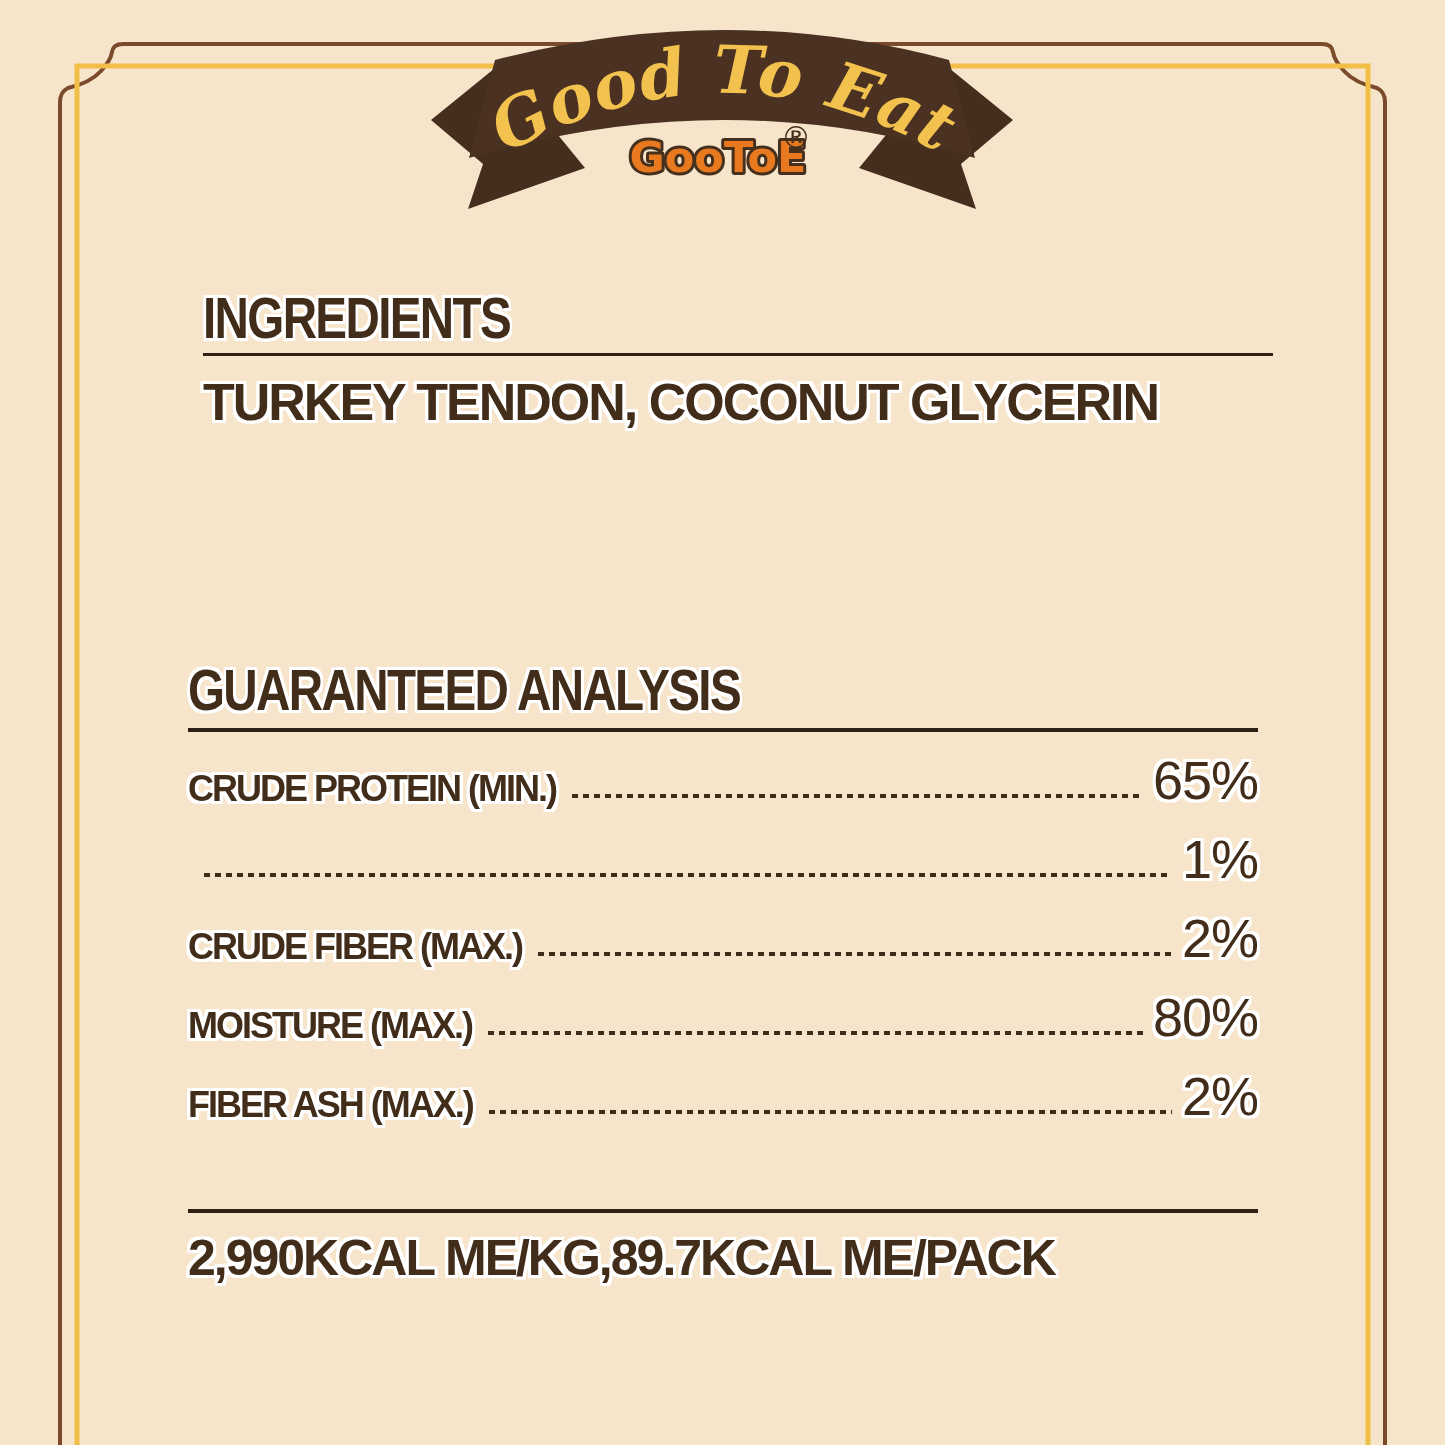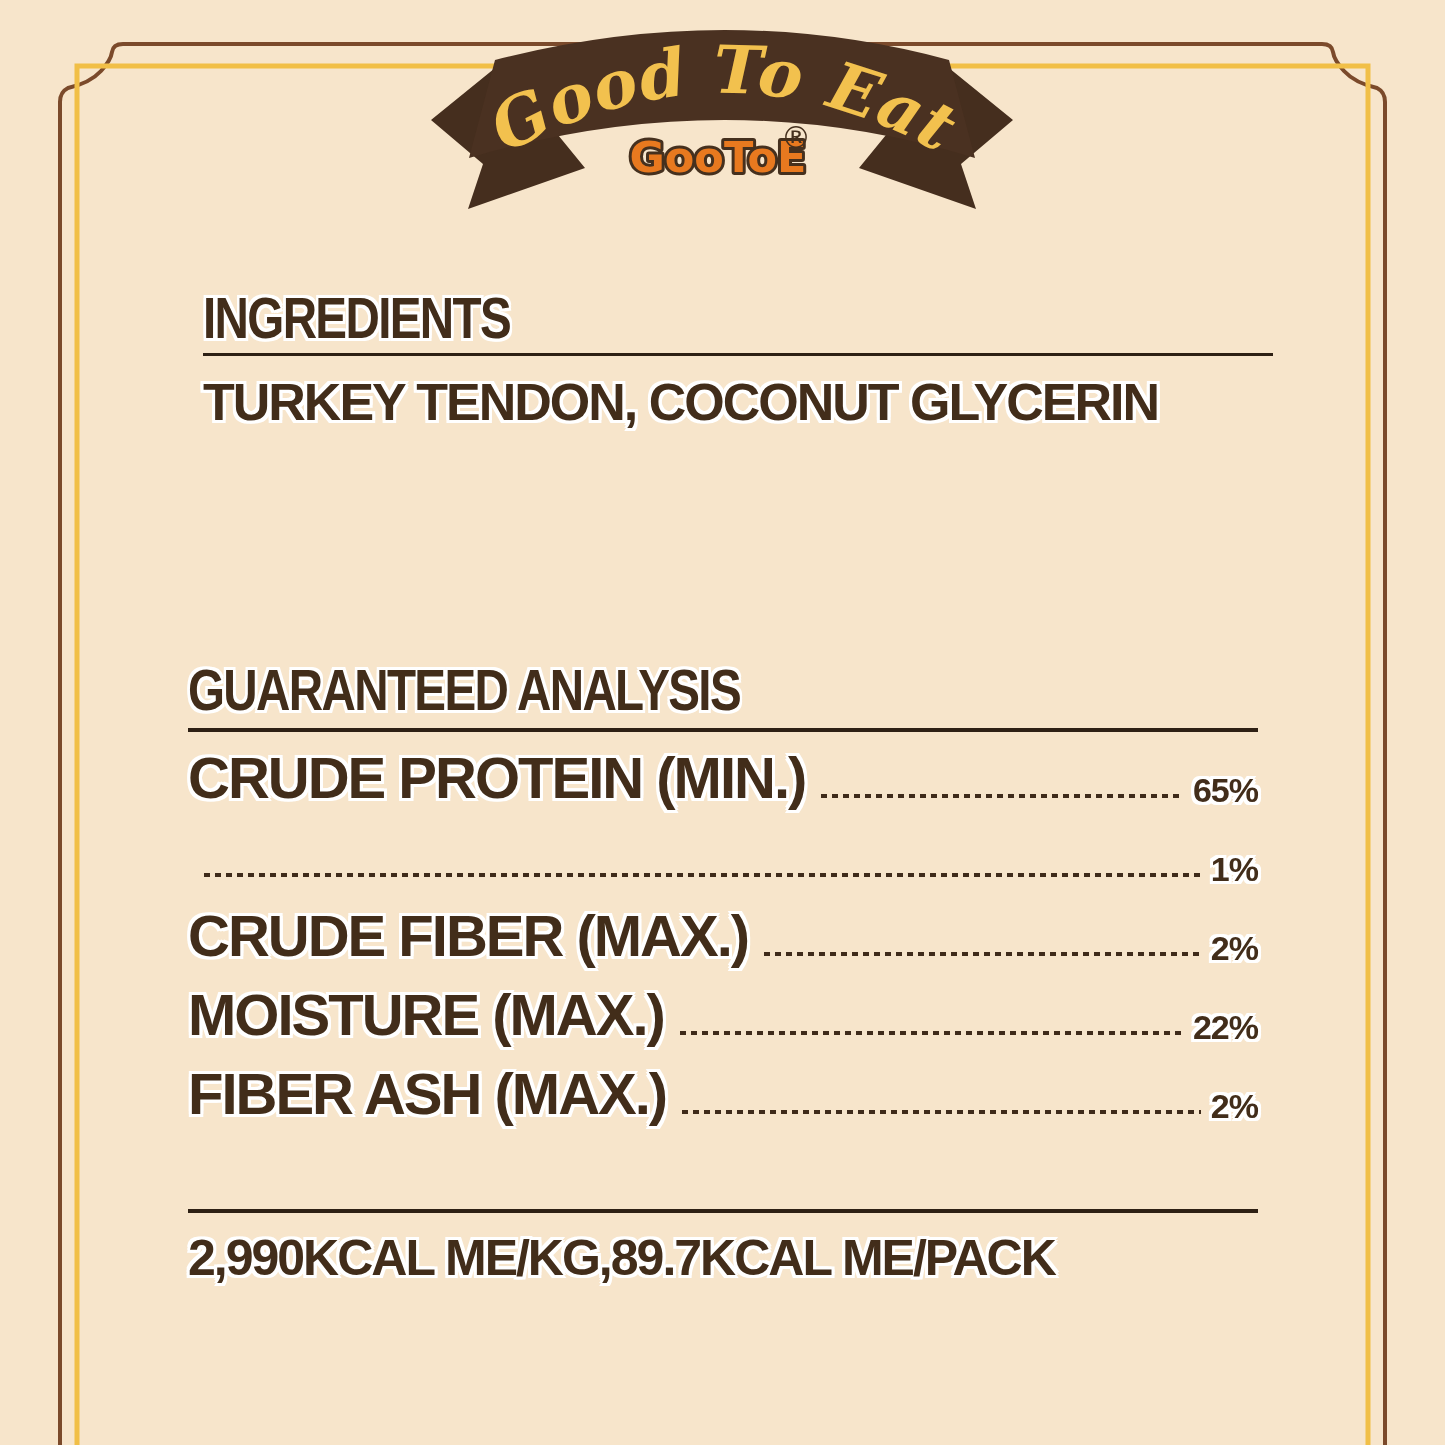--- a/index.html
+++ b/index.html
@@ -30,22 +30,22 @@
 
   .rule{border:none;border-top:3px solid #2e2014;margin-top:6px;}
   #sec-ga .rule{border-top-width:4px;margin-top:9px;}
   #sec-cal .rule{border-top-width:4px;margin-top:7px;}
 
   .body{font-size:52px;font-weight:700;letter-spacing:-2px;line-height:1;margin:20px 0 0;white-space:nowrap;}
   #sec-cal .body{font-size:50px;}
 
   .rows{margin-top:9px;}
   .row{display:flex;align-items:flex-end;height:66px;margin-bottom:13px;}
-  .rlabel{font-size:58px;font-weight:700;letter-spacing:-2px;line-height:1;white-space:nowrap;}
-  .rvalue{font-size:34px;font-weight:700;letter-spacing:-1px;line-height:1;}
+  .rlabel{font-size:36px;font-weight:700;letter-spacing:-2px;line-height:1;white-space:nowrap;}
+  .rvalue{font-size:54px;font-weight:400;letter-spacing:-1px;line-height:1;}
   .leader{
     flex:1;height:4px;margin:0 10px 9px 16px;
     background:repeating-linear-gradient(90deg,#3f2b1a 0 6px,transparent 6px 11px);
   }
 </style>
 </head>
 <body>
 
 <div class="stage">
 
@@ -87,21 +87,21 @@
         <span class="rvalue halo">1%</span>
       </div>
       <div class="row">
         <span class="rlabel halo">CRUDE FIBER (MAX.)</span>
         <span class="leader"></span>
         <span class="rvalue halo">2%</span>
       </div>
       <div class="row">
         <span class="rlabel halo">MOISTURE (MAX.)</span>
         <span class="leader"></span>
-        <span class="rvalue halo">22%</span>
+        <span class="rvalue halo">80%</span>
       </div>
       <div class="row">
         <span class="rlabel halo">FIBER ASH (MAX.)</span>
         <span class="leader"></span>
         <span class="rvalue halo">2%</span>
       </div>
     </div>
   </section>
 
   <section id="sec-cal">

